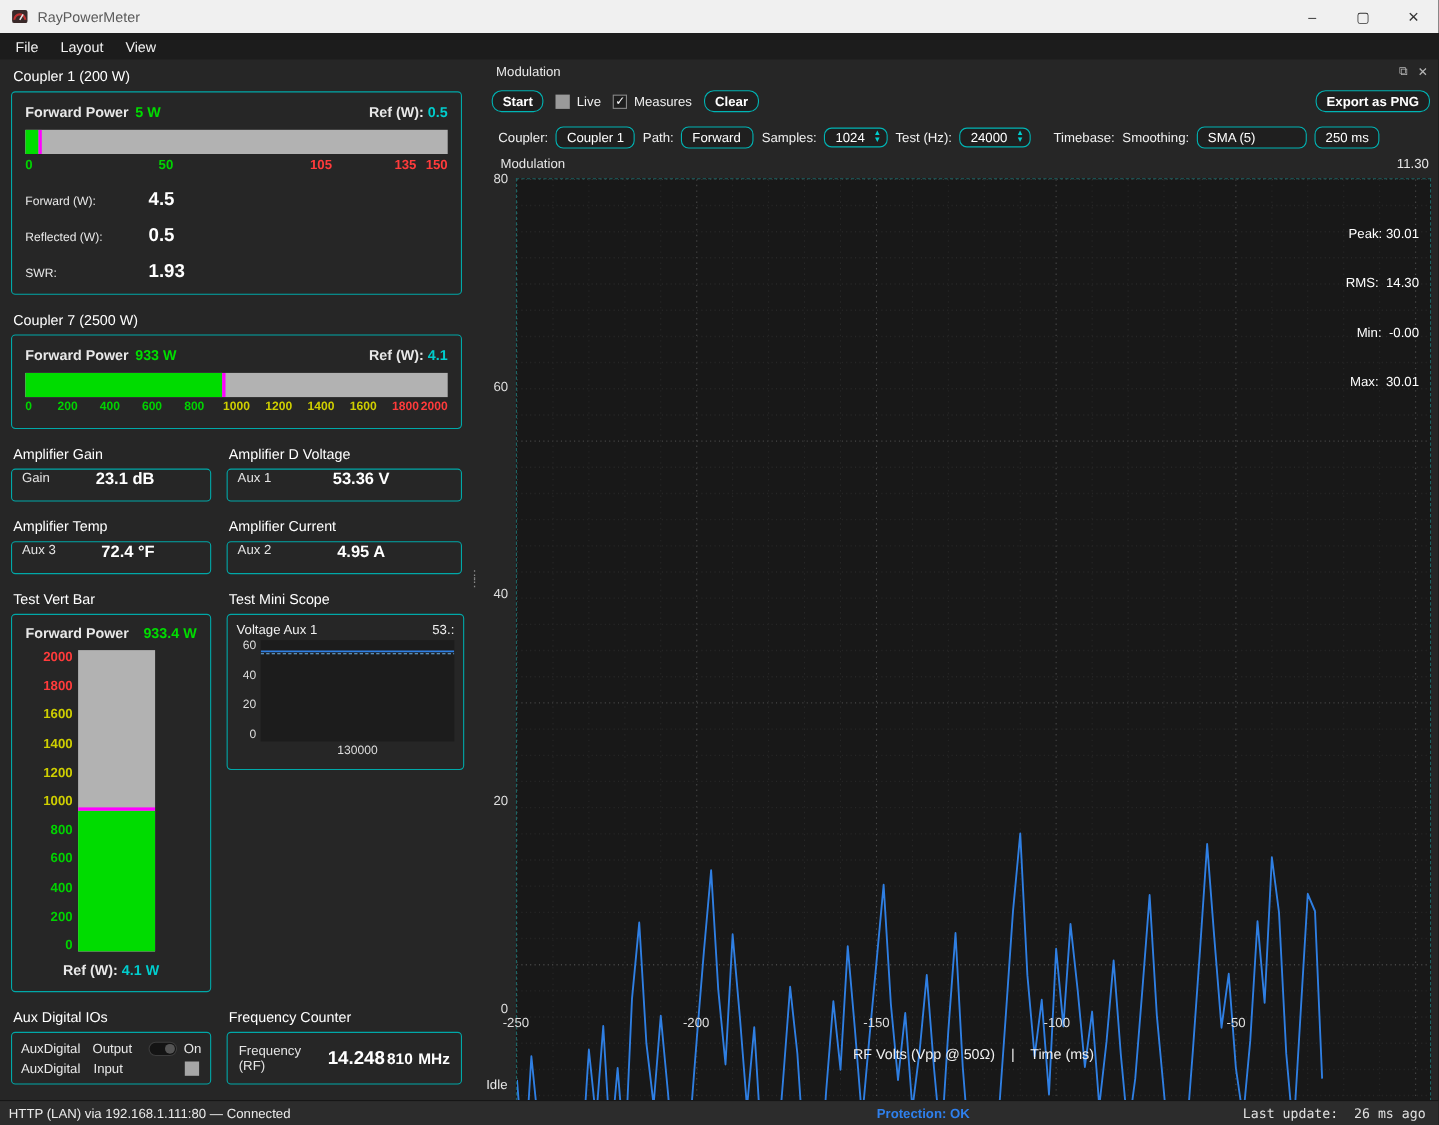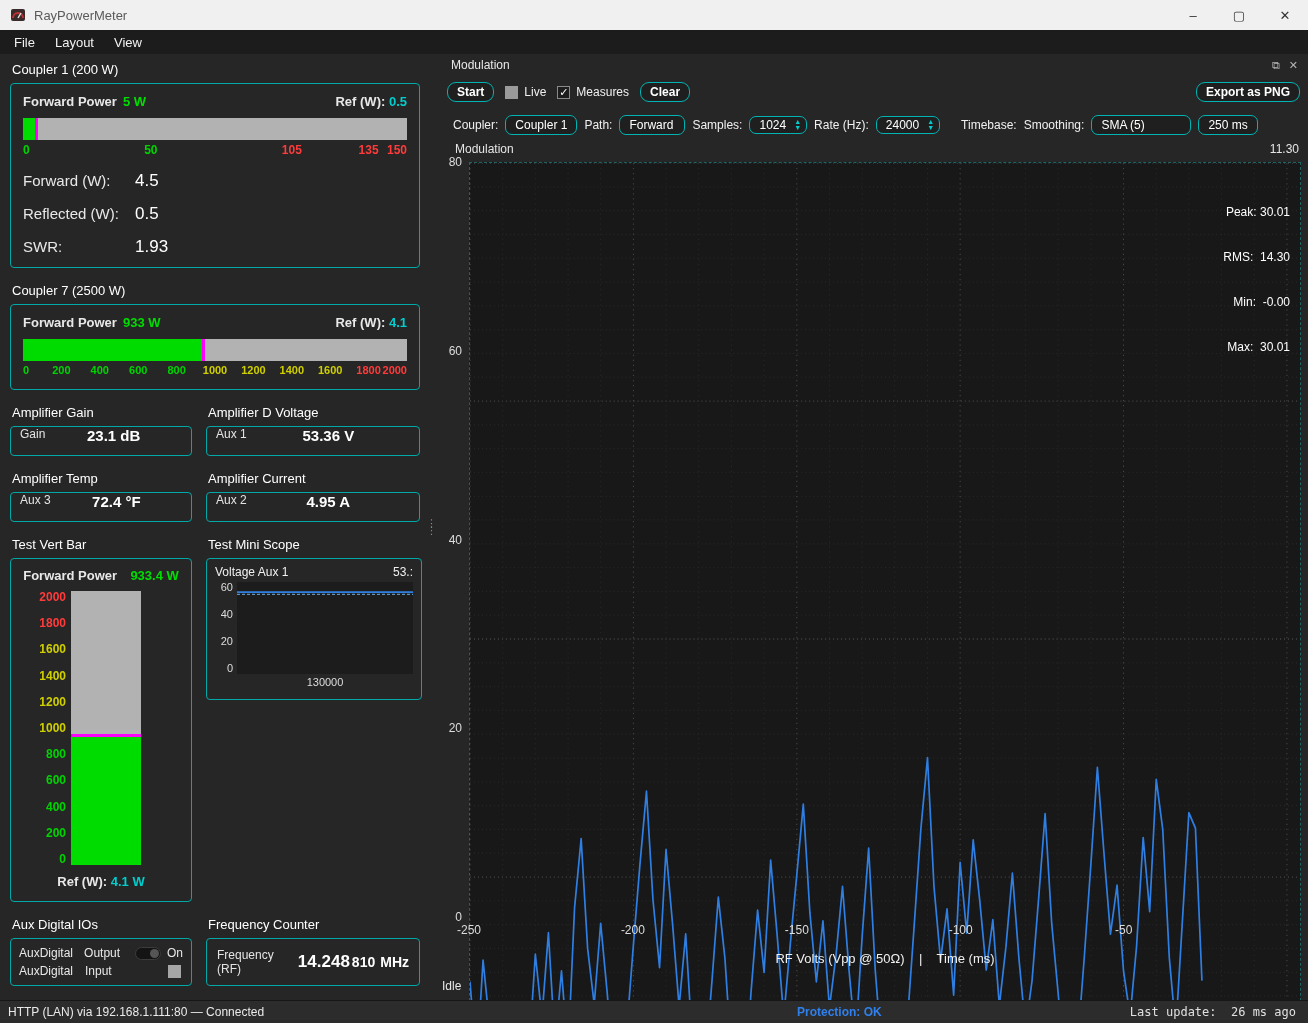--- a/index.html
+++ b/index.html
@@ -33,22 +33,22 @@
   .c-green{color:#00dd00}.c-cyan{color:#00cdcd}
   .c-g{color:#00d300}.c-y{color:#cfcf00}.c-r{color:#ff3b3b}
 
   .hgauge{position:relative;height:22px;background:#b2b2b2;margin-top:9px;overflow:hidden}
   .hgauge .fill{position:absolute;left:0;top:0;bottom:0;background:#00dc00;width:0}
   .hgauge .marker{position:absolute;top:0;bottom:0;width:3px;background:#ff00ff;left:0}
   .hscale{position:relative;height:15px;margin-top:3px;font-size:12px;font-weight:bold}
   .hscale span{position:absolute;top:0;white-space:nowrap}
 
   .meas-row{display:flex;align-items:baseline;margin-top:13px}
-  .meas-row .lbl{width:112px;font-size:15px;color:#e8e8e8}
-  .meas-row .val{font-size:17px;font-weight:normal;color:#fff}
+  .meas-row .lbl{width:112px;font-size:11px;color:#e8e8e8}
+  .meas-row .val{font-size:17px;font-weight:bold;color:#fff}
 
   .two-col{display:grid;grid-template-columns:182px 1fr;column-gap:14px;margin-top:15px}
   .vbox{height:30px;display:flex;align-items:flex-start;padding:0 9px}
   .vbox .lbl{font-size:12px;color:#e4e4e4}
   .vbox .val{flex:1;text-align:center;font-size:15px;font-weight:bold;color:#fff}
 
   
   .vertpanel{padding:9px 8px 8px;height:344px;display:flex;flex-direction:column}
   .vp-head{text-align:center;font-size:13px;font-weight:bold}
   .vgauge-row{display:flex;margin:8px 0 0 6px;height:274px}
@@ -379,21 +379,21 @@
         <span class="tlab">Path:</span>
         <span class="combo" style="min-width:66px">Forward</span>
         <span class="tlab">Samples:</span>
         <span class="spin">
           <span>1024</span>
           <span class="arrows">
               <span class="ar">▲</span>
               <span class="ar">▼</span>
             </span>
         </span>
-        <span class="tlab">Rate (Hz):</span>
+        <span class="tlab">Test (Hz):</span>
         <span class="spin">
           <span>24000</span>
           <span class="arrows">
               <span class="ar">▲</span>
               <span class="ar">▼</span>
             </span>
         </span>
         <span class="tlab gap-tb">Timebase:</span>
         <span class="tlab">Smoothing:</span>
         <span class="combo" style="min-width:100px">SMA (5)</span>

